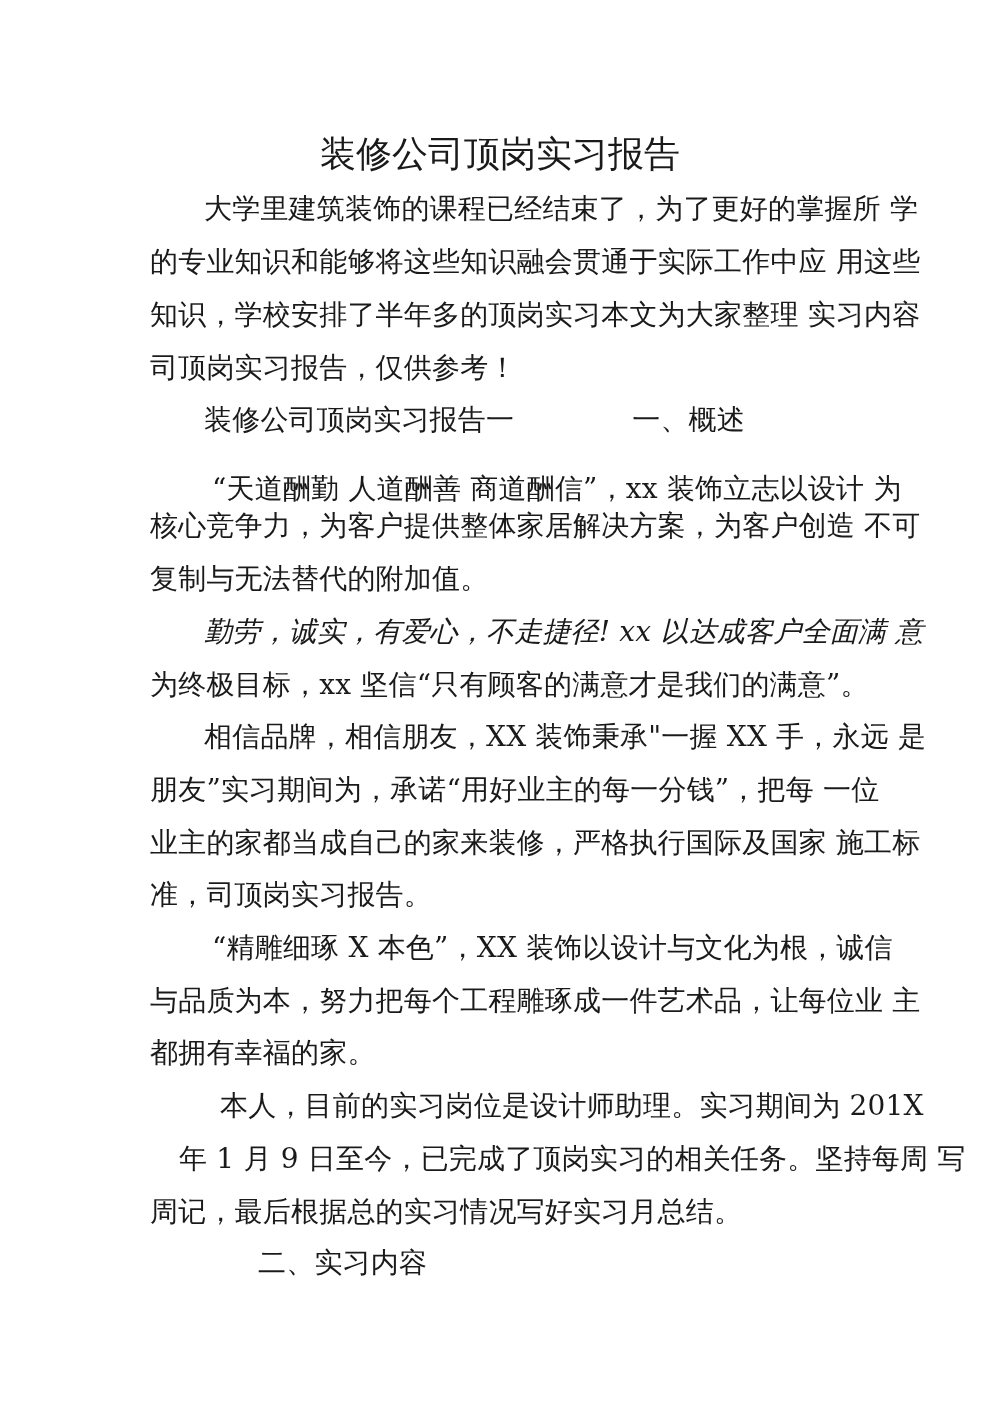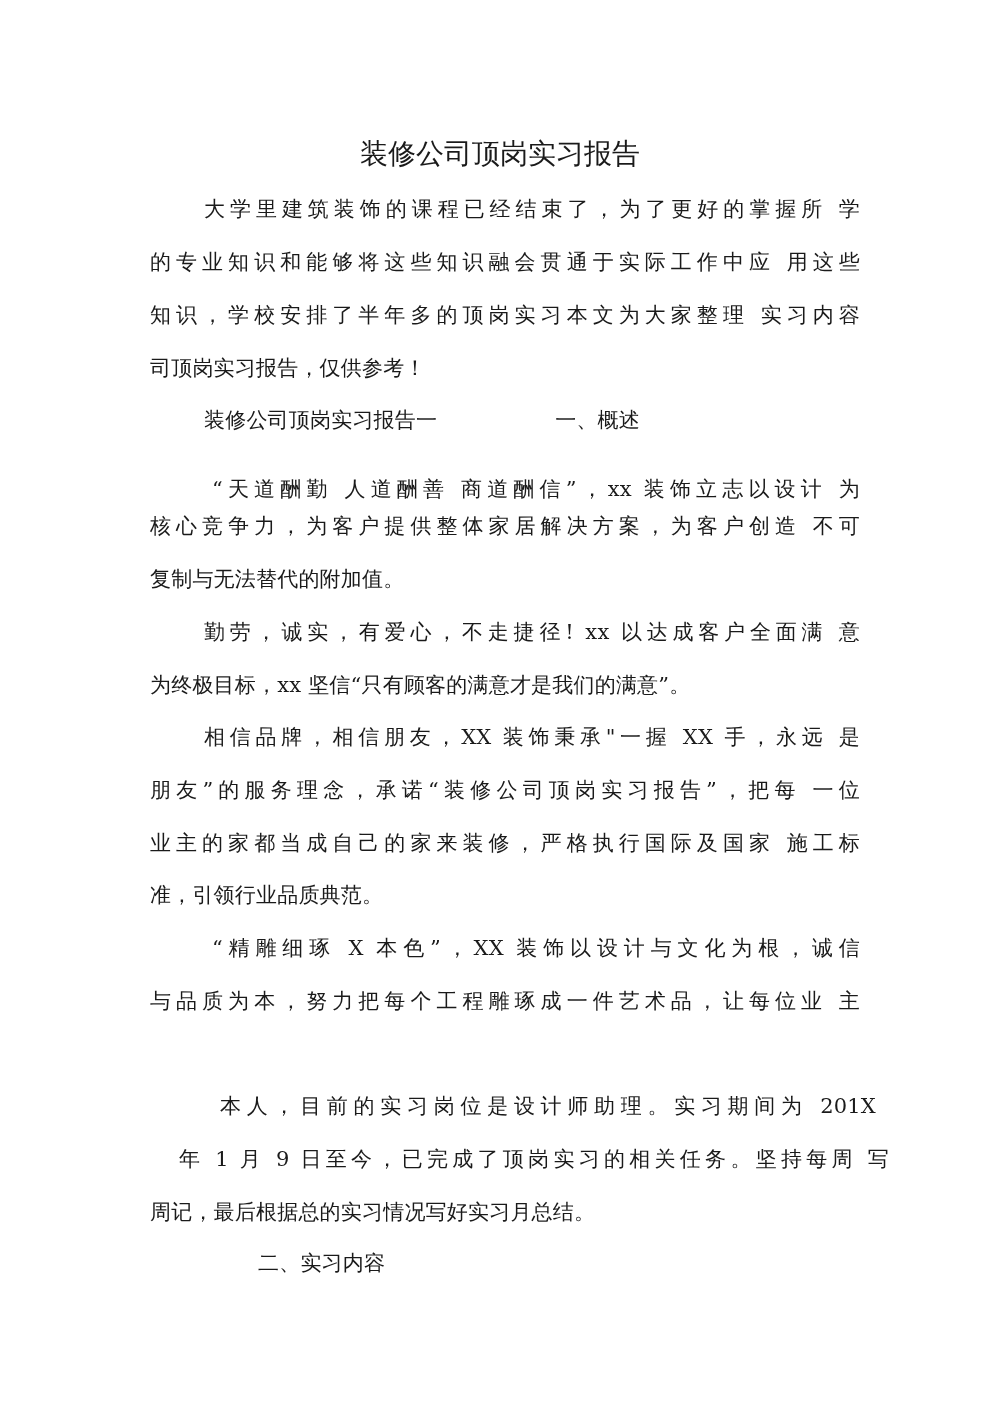--- a/index.html
+++ b/index.html
@@ -1,21 +1,21 @@
 <!DOCTYPE html>
 <html><head>
 <meta charset="utf-8">
 <style>
   html, body { margin:0; padding:0; background:#ffffff; }
   body { width:1000px; height:1415px; position:relative; overflow:hidden;
          font-family: "DejaVu Serif", "Liberation Serif", serif; color:#1a1a1a; }
   .page { position:absolute; left:0; top:0; width:1000px; height:1415px; background:#fff; }
   .title { position:absolute; left:0; width:1000px; top:134px; text-align:center;
-           font-size:28px; line-height:40px; letter-spacing:0px; }
-  .line { position:absolute; left:150px; width:710px; font-size:21px; line-height:36px;
+           font-size:36px; line-height:40px; letter-spacing:0px; }
+  .line { position:absolute; left:150px; width:710px; font-size:28px; line-height:36px;
           white-space:nowrap; letter-spacing:0.2px; }
   .line.justify { text-align:justify; text-align-last:justify; }
   .indent { left:204px; width:656px; }
   .indent-quote { left:212px; width:648px; }
   .heading2 { left:258px; }
   .gap { display:inline-block; width:118px; }
 </style>
 </head>
 <body>
 
@@ -29,30 +29,31 @@
   <div class="line" style="top:350px;">司顶岗实习报告，仅供参考！</div>
 
   <div class="line indent" style="top:402px;">
     <span>装修公司顶岗实习报告一</span><span class="gap"></span><span>一、概述</span>
   </div>
 
   <div class="line indent-quote justify" style="top:471px;">“天道酬勤 人道酬善 商道酬信”，xx 装饰立志以设计 为</div>
   <div class="line" style="top:561px;">复制与无法替代的附加值。</div>
   <div class="line justify" style="top:508px;">核心竞争力，为客户提供整体家居解决方案，为客户创造 不可</div>
 
-  <div class="line indent justify" style="top:614px;">勤劳，诚实，有爱心，不走捷径! xx 以达成客户全面满 意</div>
+  <div class="line indent justify" style="top:614px;font-style:italic;">勤劳，诚实，有爱心，不走捷径! xx 以达成客户全面满 意</div>
   <div class="line" style="top:667px;">为终极目标，xx 坚信“只有顾客的满意才是我们的满意”。</div>
 
   <div class="line indent justify" style="top:719px;">相信品牌，相信朋友，XX 装饰秉承"一握 XX 手，永远 是</div>
-  <div class="line justify" style="top:772px;">朋友”的服务理念，承诺“装修公司顶岗实习报告”，把每 一位</div>
+  <div class="line justify" style="top:772px;">朋友”实习期间为，承诺“用好业主的每一分钱”，把每 一位</div>
   <div class="line justify" style="top:825px;">业主的家都当成自己的家来装修，严格执行国际及国家 施工标</div>
-  <div class="line" style="top:877px;">准，引领行业品质典范。</div>
+  <div class="line" style="top:877px;">准，司顶岗实习报告。</div>
 
   <div class="line indent-quote justify" style="top:930px;">“精雕细琢 X 本色”，XX 装饰以设计与文化为根，诚信</div>
   <div class="line justify" style="top:983px;">与品质为本，努力把每个工程雕琢成一件艺术品，让每位业 主</div>
+  <div class="line" style="top:1035px;">都拥有幸福的家。</div>
 
   <div class="line indent justify" style="top:1088px;margin-left:16px;">本人，目前的实习岗位是设计师助理。实习期间为 201X</div>
   <div class="line justify" style="top:1141px;margin-left:29px;">年 1 月 9 日至今，已完成了顶岗实习的相关任务。坚持每周 写</div>
   <div class="line" style="top:1194px;">周记，最后根据总的实习情况写好实习月总结。</div>
 
   <div class="line heading2" style="top:1245px;">二、实习内容</div>
 
 </div>
 
 </body></html>

